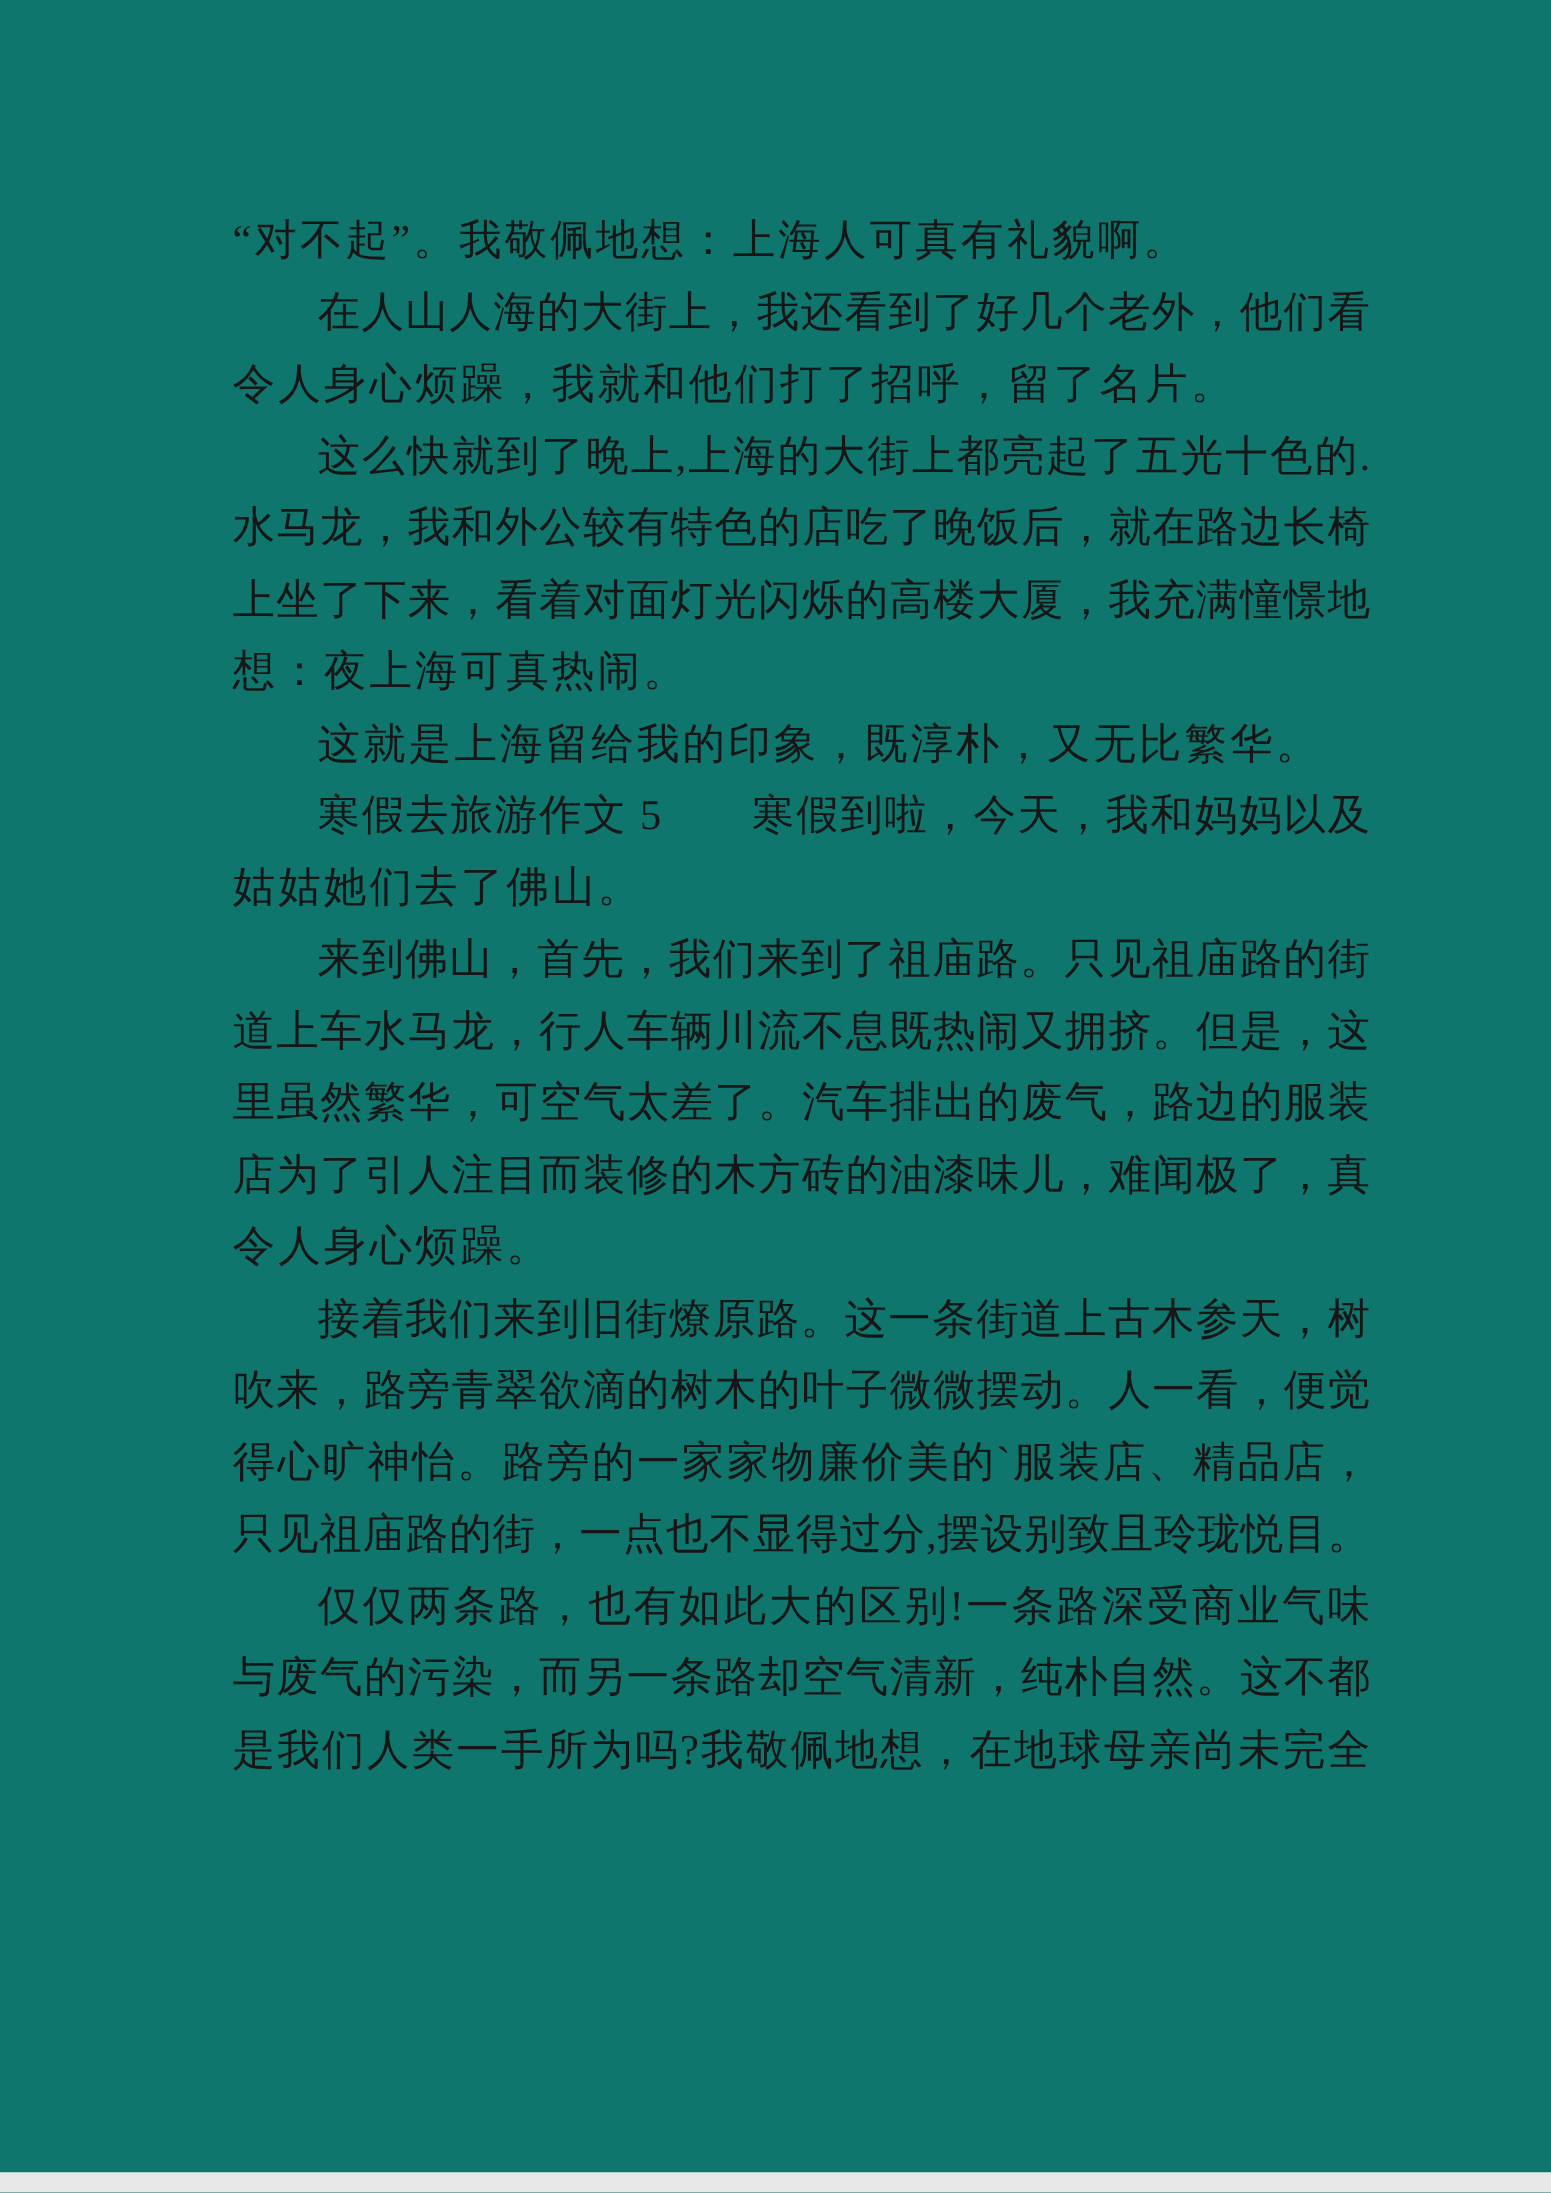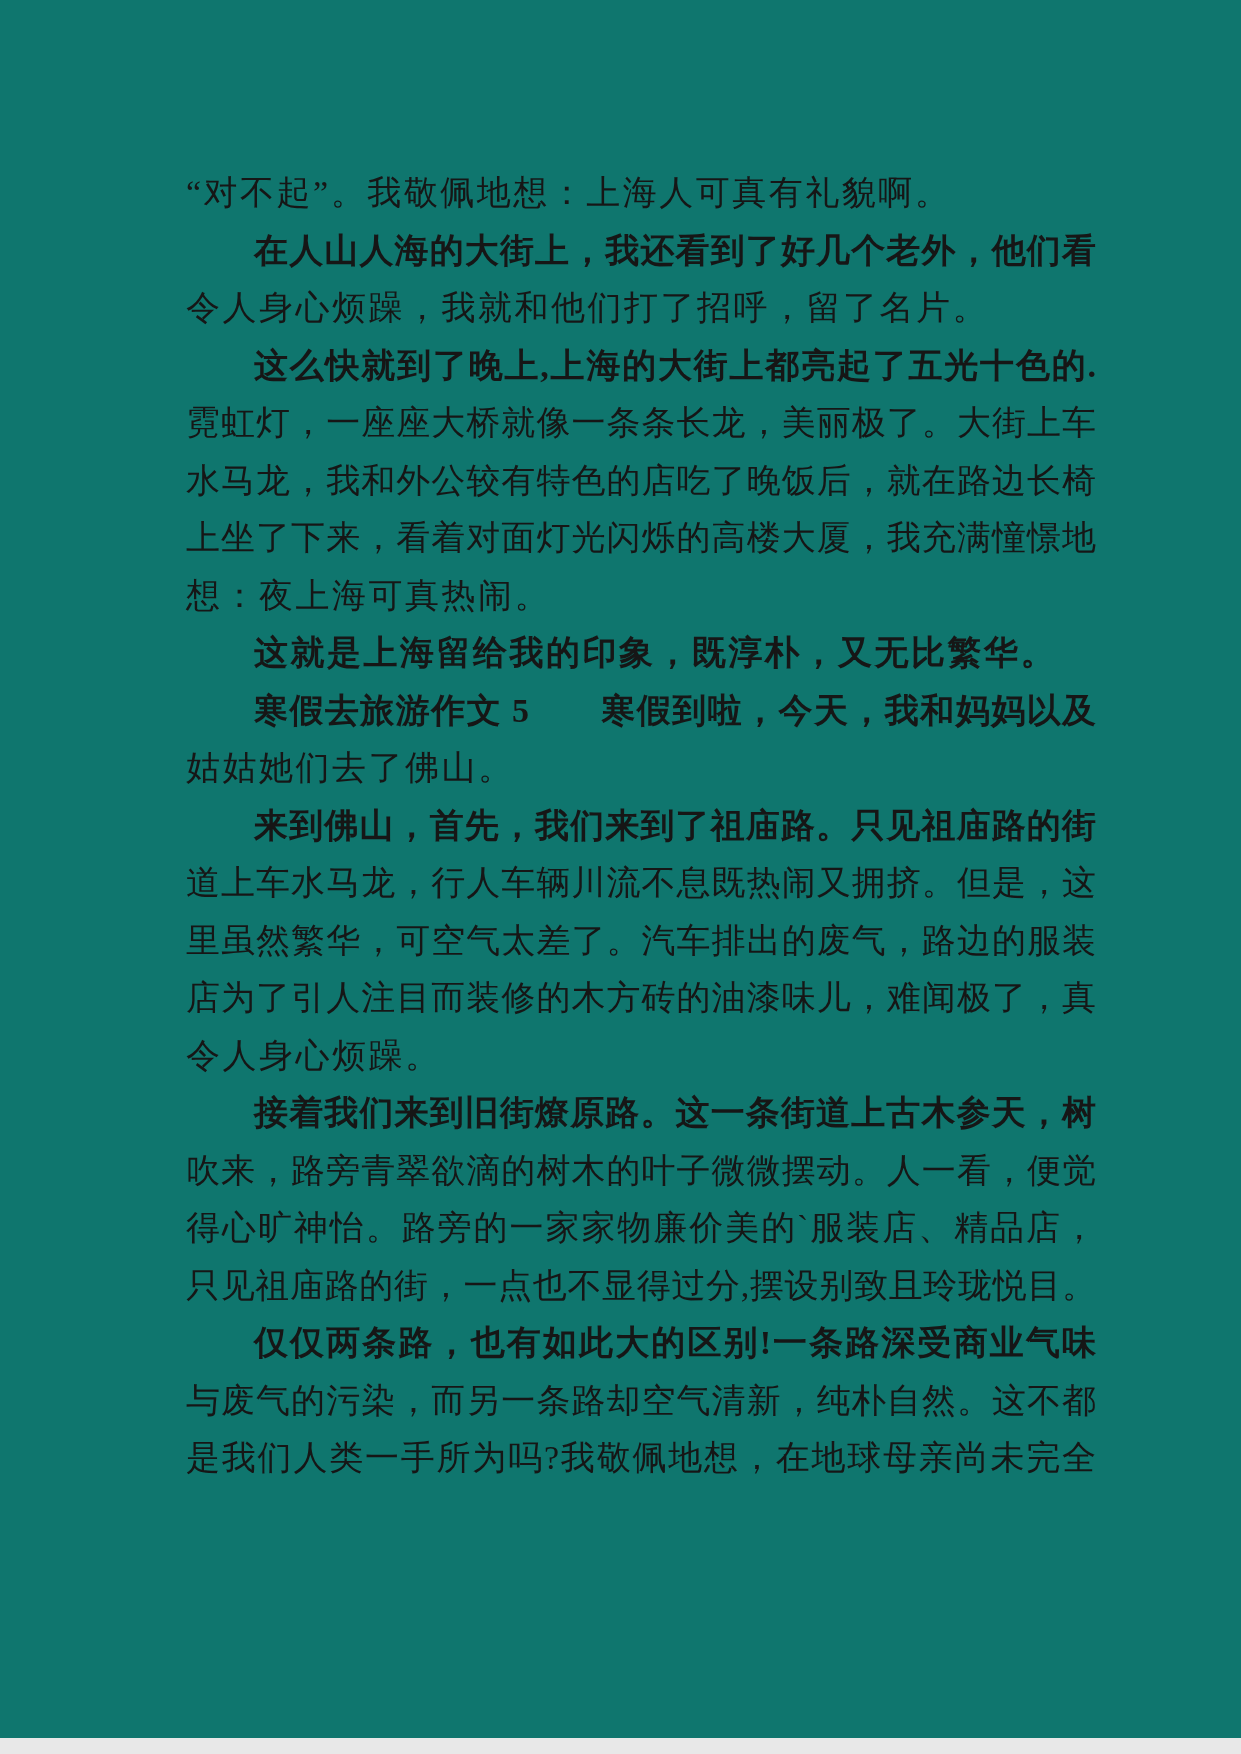--- a/index.html
+++ b/index.html
@@ -35,33 +35,31 @@
   }
   .line.short {
     text-align: left;
     text-align-last: left;
     -moz-text-align-last: left;
     letter-spacing: 2.5px;
     white-space: nowrap;
   }
   .line.indent {
     text-indent: 2em;
-    font-weight: bold;
   }
 </style>
 </head>
 <body>
 
 <div class="page">
   <div class="text-block">
     <div class="line short">“对不起”。我敬佩地想：上海人可真有礼貌啊。</div>
     <div class="line indent">在人山人海的大街上，我还看到了好几个老外，他们看</div>
     <div class="line short">令人身心烦躁，我就和他们打了招呼，留了名片。</div>
     <div class="line indent">这么快就到了晚上,上海的大街上都亮起了五光十色的.</div>
-    <div class="line">霓虹灯，一座座大桥就像一条条长龙，美丽极了。大街上车</div>
     <div class="line">水马龙，我和外公较有特色的店吃了晚饭后，就在路边长椅</div>
     <div class="line">上坐了下来，看着对面灯光闪烁的高楼大厦，我充满憧憬地</div>
     <div class="line short">想：夜上海可真热闹。</div>
     <div class="line short indent">这就是上海留给我的印象，既淳朴，又无比繁华。</div>
     <div class="line indent">寒假去旅游作文 5　　寒假到啦，今天，我和妈妈以及</div>
     <div class="line short">姑姑她们去了佛山。</div>
     <div class="line indent">来到佛山，首先，我们来到了祖庙路。只见祖庙路的街</div>
     <div class="line">道上车水马龙，行人车辆川流不息既热闹又拥挤。但是，这</div>
     <div class="line">里虽然繁华，可空气太差了。汽车排出的废气，路边的服装</div>
     <div class="line">店为了引人注目而装修的木方砖的油漆味儿，难闻极了，真</div>

